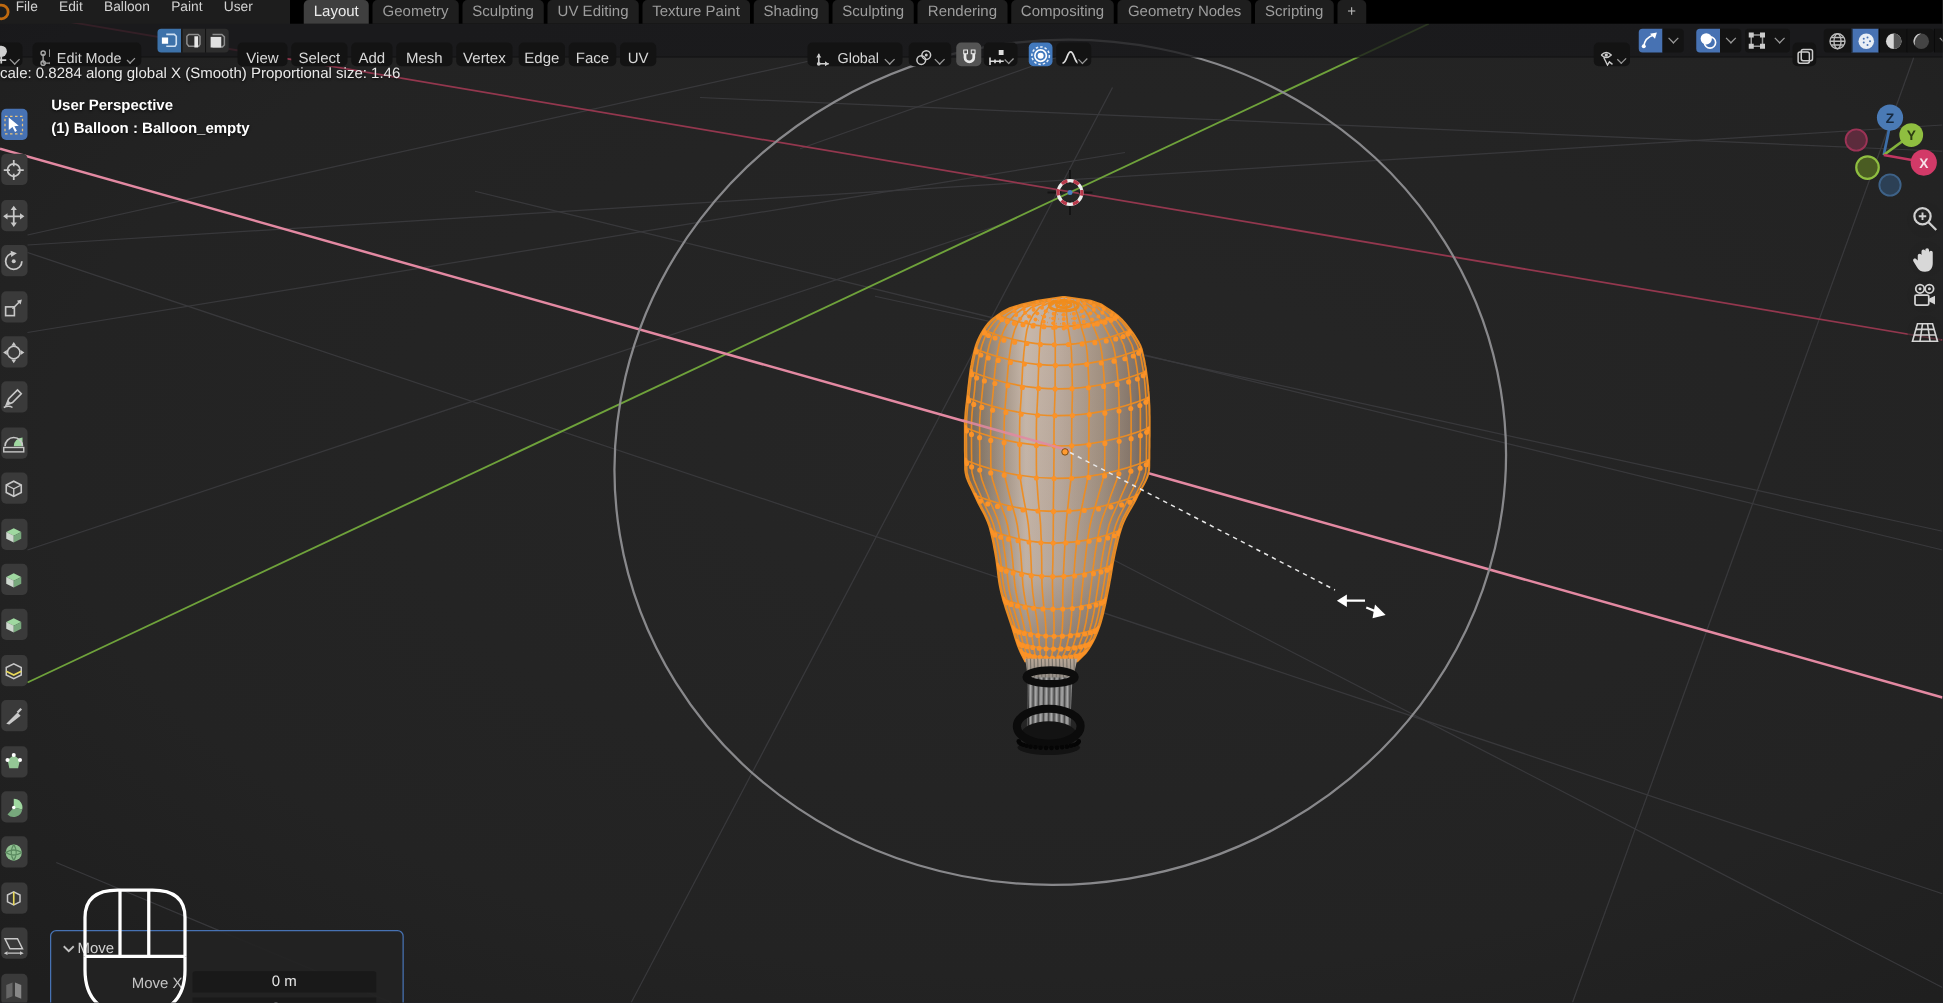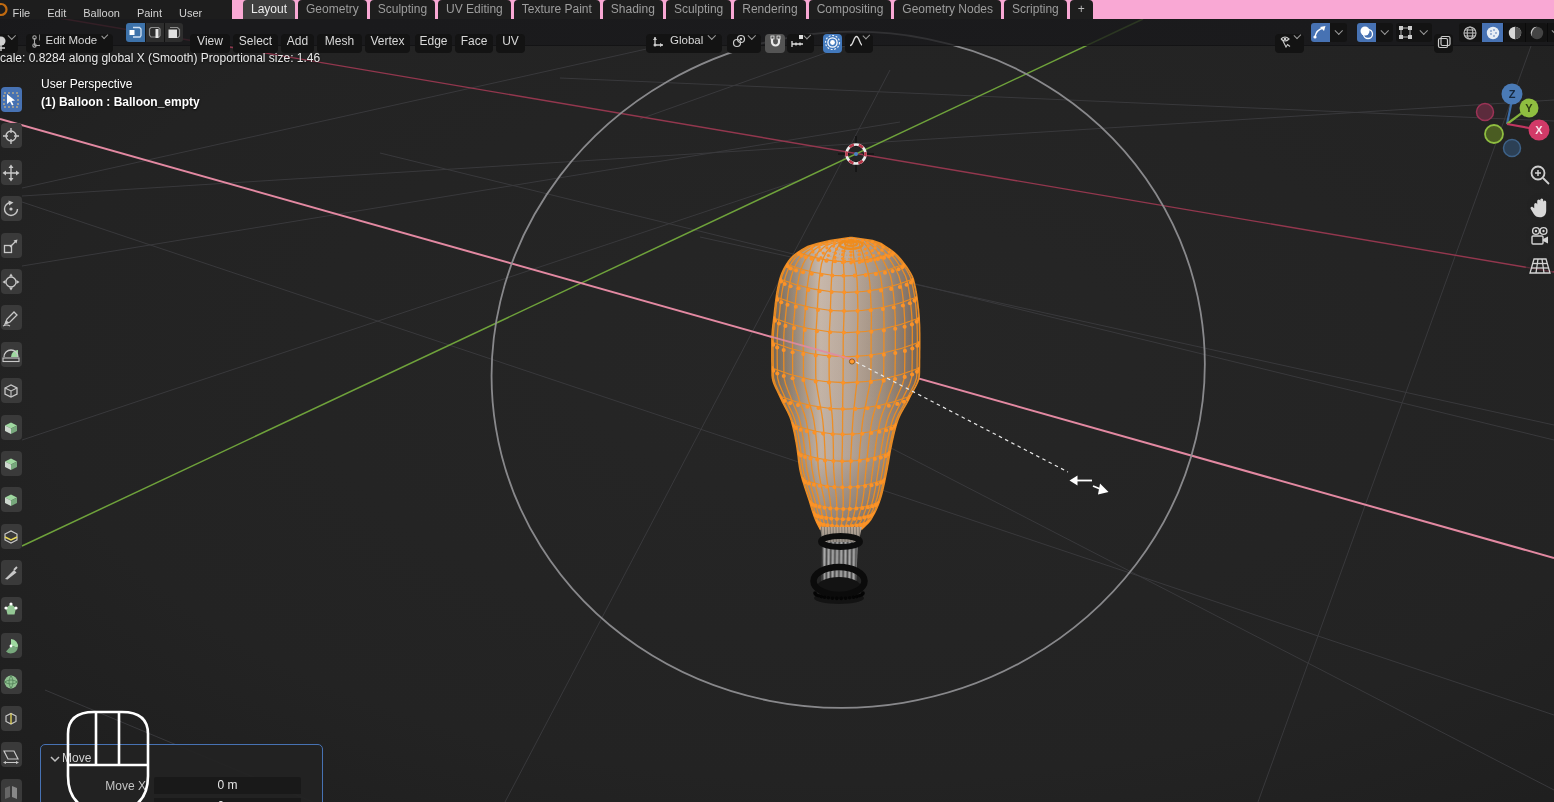--- a/index.html
+++ b/index.html
@@ -1,28 +1,28 @@
 <!DOCTYPE html>
 <html><head><meta charset="utf-8"><style>
 *{margin:0;padding:0;box-sizing:border-box}
 html,body{width:1554px;height:802px;overflow:hidden;background:#222226;font-family:"Liberation Sans",sans-serif;}
 #stage{position:relative;width:1554px;height:802px;overflow:hidden}
 .topbar{position:absolute;left:0;top:0;width:100%;height:19px;background:#1d1d1d;z-index:30}
-.topbar .menus{position:absolute;left:0;top:0;height:19px;display:flex;align-items:flex-end;color:#d2d2d2;font-size:11px}
+.topbar .menus{position:absolute;left:0;top:0;height:19px;display:flex;align-items:flex-start;color:#d2d2d2;font-size:11px}
 .topbar .menus span{padding:0 8.5px}
-.tabstrip{position:absolute;left:232px;top:0;right:0;height:19px;background:#f9a8d4;display:flex;align-items:flex-end;z-index:31}
+.tabstrip{position:absolute;left:232px;top:0;right:0;height:19px;background:#000000;display:flex;align-items:flex-end;z-index:31}
 .tab{height:19px;line-height:19px;padding:0 8px;background:#1e1e1e;color:#9d9d9d;font-size:12px;margin-right:3px;border-radius:4px 4px 0 0;white-space:nowrap}
 .tab.active{background:#3f3f3f;color:#ececec}
 .tab.plus{background:#1e1e1e;color:#bbb;padding:0 8px}
 .vphead{position:absolute;left:0;top:19px;width:100%;height:27px;background:rgba(24,24,27,0.78);border-bottom:1px solid rgba(10,10,10,0.35);box-sizing:border-box;z-index:20;display:flex;align-items:center}
-.pill{background:#131313;border-radius:4px;height:19px;display:flex;align-items:flex-start;color:#d8d8d8;font-size:12px;padding:0 8px;position:absolute;top:34px;white-space:nowrap}
+.pill{background:#131313;border-radius:4px;height:19px;display:flex;align-items:flex-end;color:#d8d8d8;font-size:12px;padding:0 8px;position:absolute;top:34px;white-space:nowrap}
 .caret{display:inline-block;width:5.5px;height:5.5px;border-right:1.6px solid #9b9b9b;border-bottom:1.6px solid #9b9b9b;transform:rotate(45deg) translate(-1px,-1px);margin-left:6px;margin-bottom:2px}
 .mtxt{color:#d8d8d8;font-size:11.5px}
 .status{position:absolute;left:0px;top:51px;color:#e9e9e9;font-size:12px;z-index:10;text-shadow:0 1px 2px rgba(0,0,0,0.8)}
-.vplabel{position:absolute;left:41px;top:77px;color:#fff;font-size:12px;font-weight:normal;z-index:10;text-shadow:0 1px 2px rgba(0,0,0,0.8)}
+.vplabel{position:absolute;left:41px;top:77px;color:#fff;font-size:12px;font-weight:bold;z-index:10;text-shadow:0 1px 2px rgba(0,0,0,0.8)}
 .vplabel2{position:absolute;left:41px;top:95px;color:#fff;font-size:12px;font-weight:bold;z-index:10;text-shadow:0 1px 2px rgba(0,0,0,0.8)}
 .toolbar{position:absolute;left:0;top:46px;width:23px;height:756px;z-index:15}
 .tool{position:absolute;left:1px;width:20.5px;height:25px;background:#3a3a3a;border-radius:4px;overflow:hidden}
 .tool.active{background:#4772b3}
 .movepanel{position:absolute;left:40px;top:744px;width:283px;height:70px;background:rgba(35,35,35,0.95);border:1px solid #4772b3;border-radius:5px;z-index:18}
 .movepanel .hdr{color:#d0d0d0;font-size:12px;padding:6px 0 0 21px}
 .movepanel .row{display:flex;align-items:center;margin-top:12px}
 .movepanel .lbl{width:113px;text-align:right;color:#c4c4c4;font-size:12px;padding-right:8px}
 .movepanel .fld{width:147px;height:17px;background:#191919;border-radius:2px 2px 0 0;color:#e6e6e6;font-size:12px;text-align:center;line-height:17px}
 .movepanel .fld2{border-radius:0}

